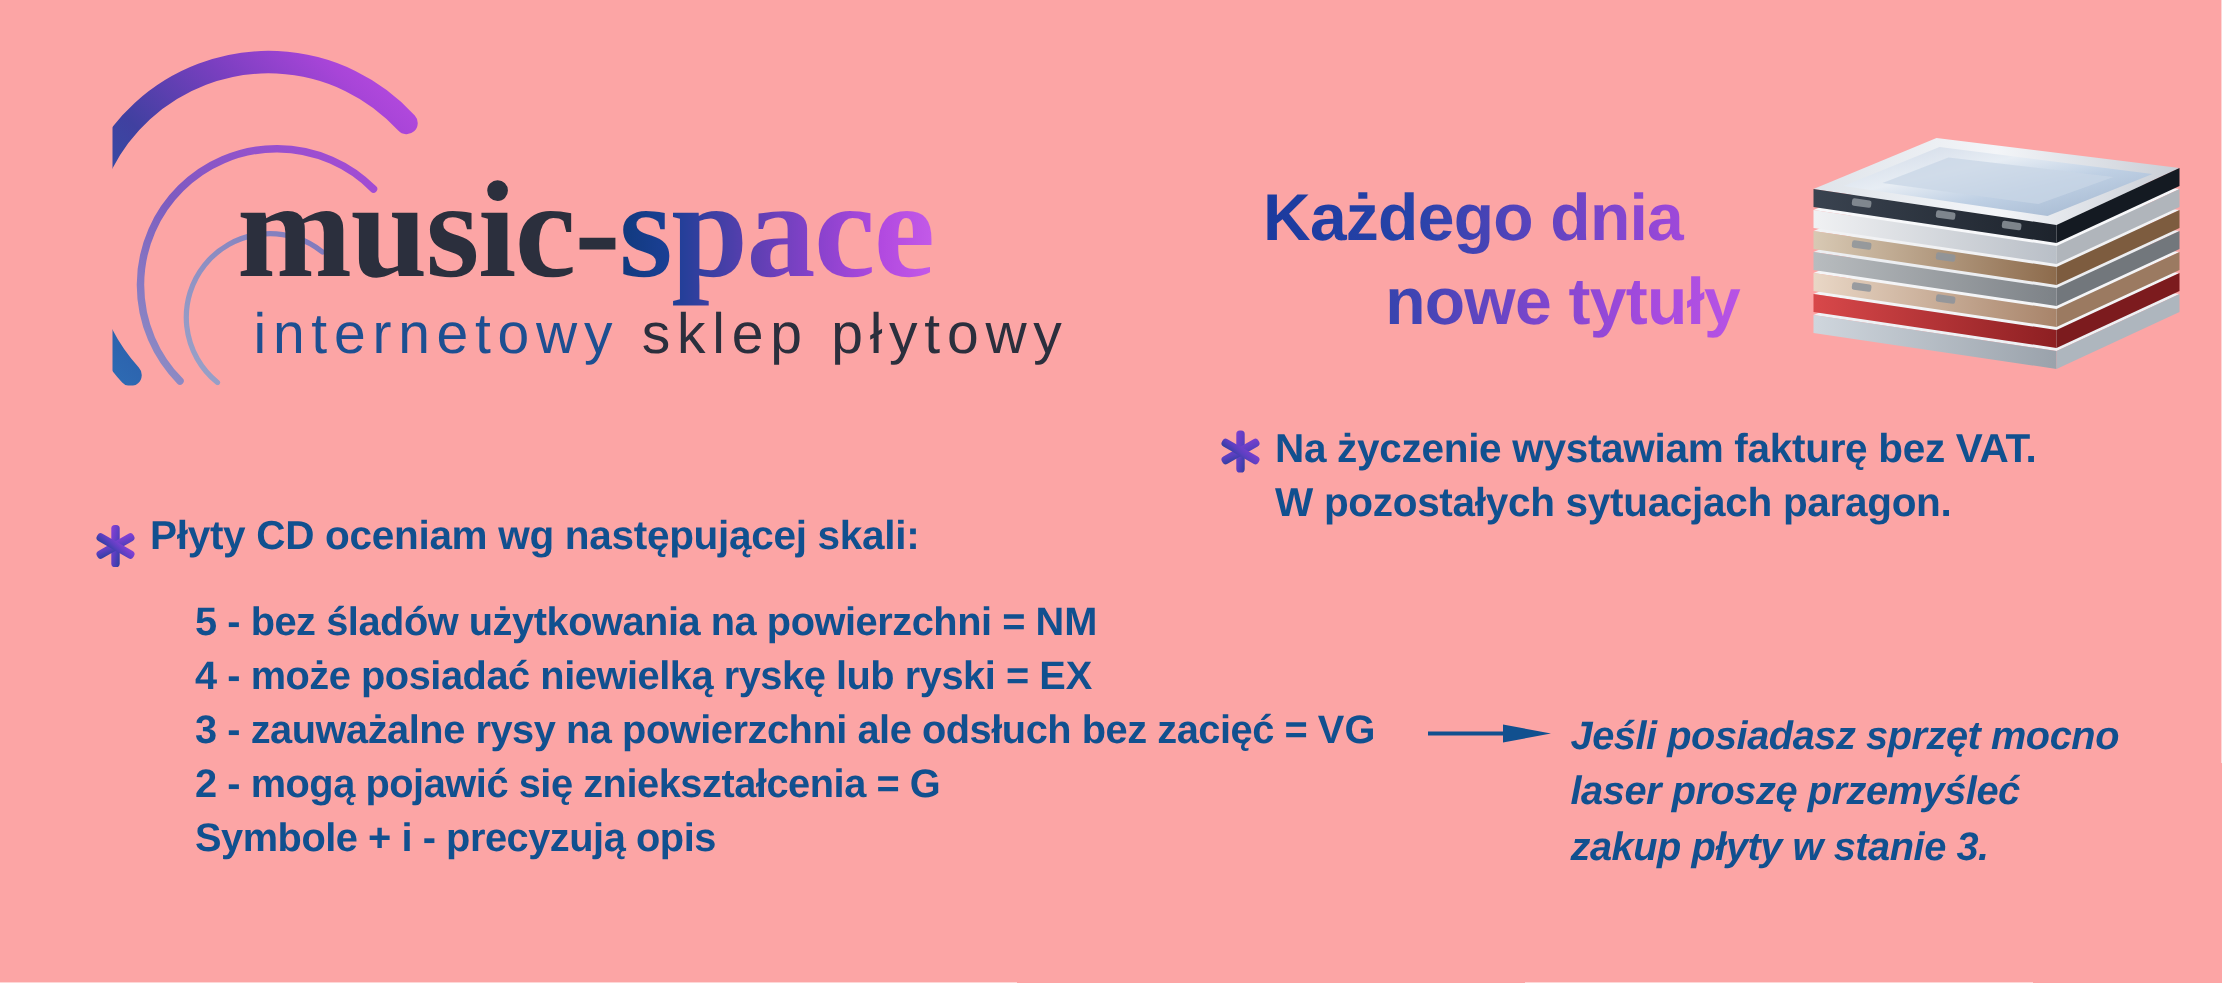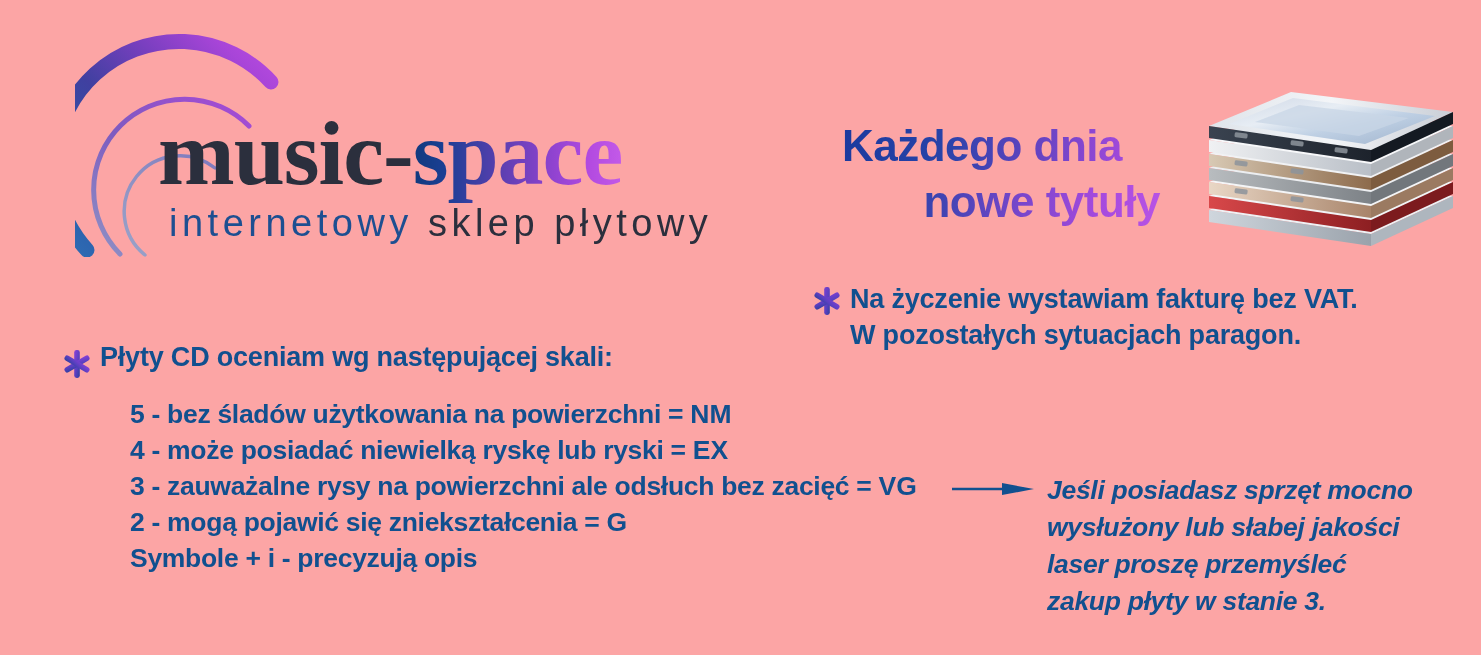--- a/index.html
+++ b/index.html
@@ -289,18 +289,17 @@
     <span class="row"><span>Symbole + i - precyzują opis</span><span class="grade"></span></span>
   </div>
 
   <svg class="arrow" viewBox="0 0 92 18" aria-hidden="true">
     <line x1="2" y1="9" x2="74" y2="9" stroke="#11508f" stroke-width="2.6"></line>
     <path d="M52 3 L84 9 L52 15 Z" fill="#11508f"></path>
   </svg>
 
   <div class="laser-note">
     <span>Jeśli posiadasz sprzęt mocno</span>
-    <span>wysłużony lub słabej jakości</span>
     <span>laser proszę przemyśleć</span>
     <span>zakup płyty w stanie 3.</span>
   </div>
 
 </div>
 
 </body></html>

